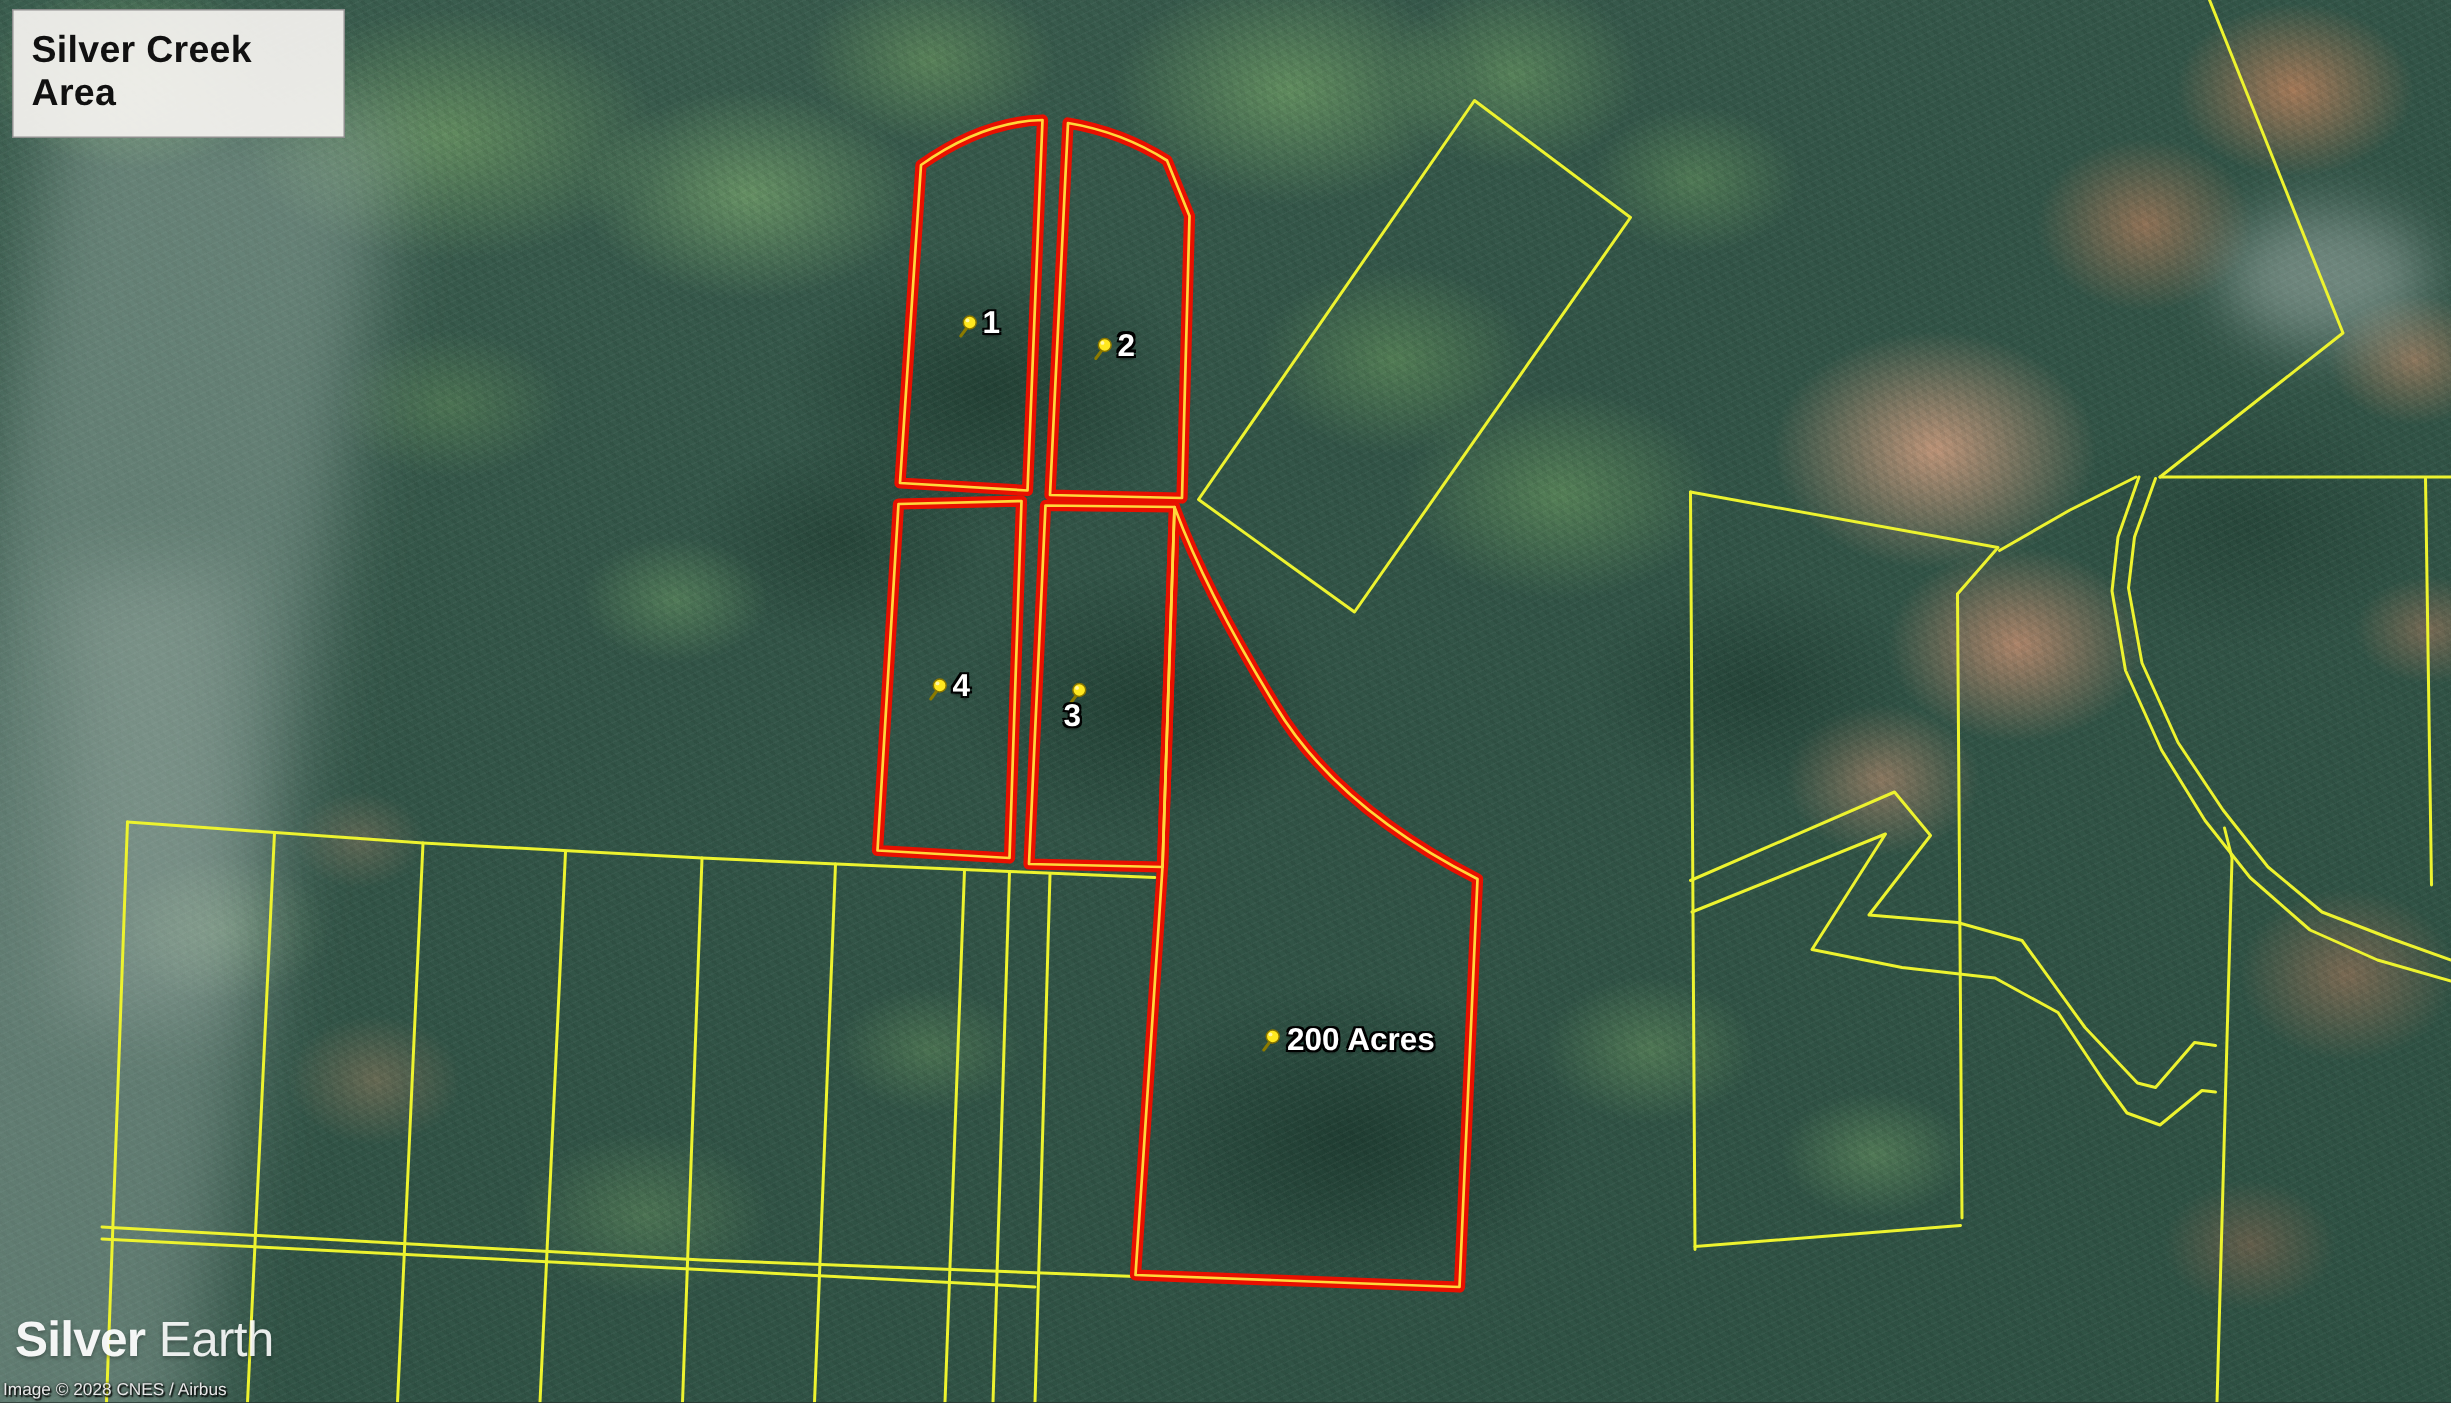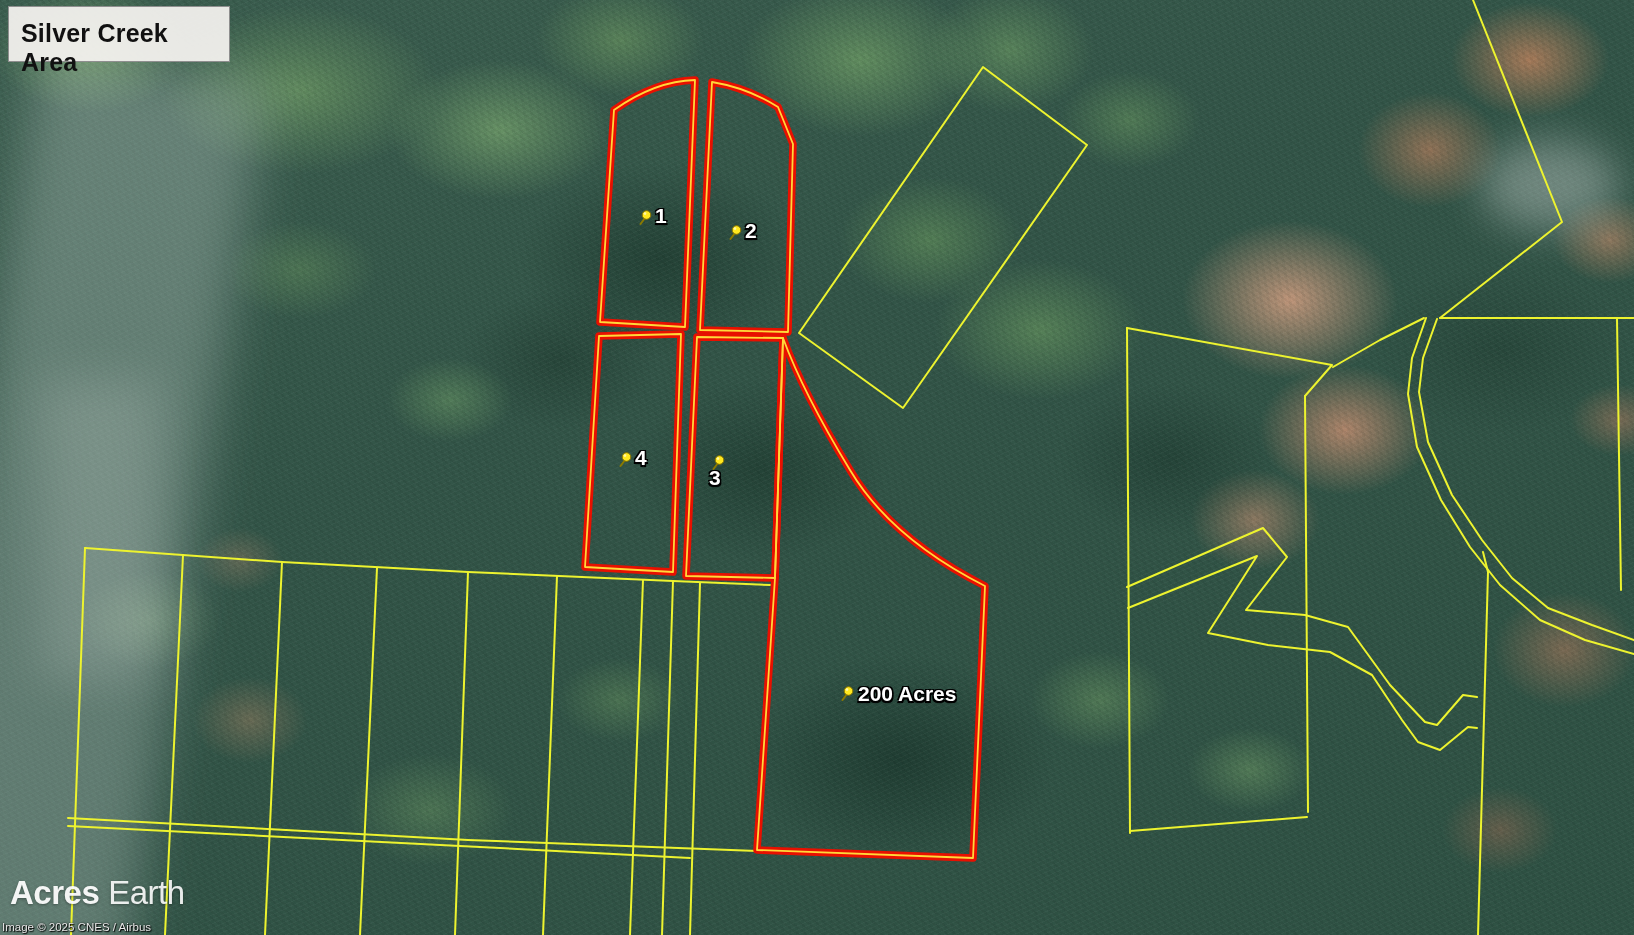--- a/index.html
+++ b/index.html
@@ -63,21 +63,21 @@
   
   svg.mapsvg{position:absolute;left:0;top:0;}
   
   .pin{position:absolute;width:18px;height:18px;}
   .pin-label{
     position:absolute;color:#fff;font:700 21px "Liberation Sans",sans-serif;white-space:nowrap;
     text-shadow:-1.5px -1.5px 0 #000,1.5px -1.5px 0 #000,-1.5px 1.5px 0 #000,1.5px 1.5px 0 #000,0 2px 2px rgba(0,0,0,.6);
   }
   
   .title-box{
-    position:absolute;left:8px;top:6px;width:222px;height:56px;box-sizing:border-box;
+    position:absolute;left:8px;top:6px;width:222px;height:86px;box-sizing:border-box;
     background:rgba(243,241,238,.94);border:1px solid #8e8e8e;
     padding:12px 0 0 12px;
   }
   .title-box span{font:700 25px "Liberation Sans",sans-serif;color:#111;letter-spacing:.2px;}
   .ge-logo{position:absolute;left:10px;top:874px;color:rgba(255,255,255,.94);
     text-shadow:0 1px 3px rgba(0,0,0,.35);letter-spacing:-0.5px;}
   .ge-logo .g1{font:500 33px "Liberation Sans",sans-serif;font-weight:700;}
   .ge-logo .g2{font:300 33px "Liberation Sans",sans-serif;font-weight:400;margin-left:9px;opacity:.95;}
   .copyright{position:absolute;left:2px;top:921px;color:#e8e8e8;
     font:400 11.5px "Liberation Sans",sans-serif;
@@ -163,17 +163,17 @@
           <circle cx="8" cy="4.6" r="1.3" fill="#fff9c0" opacity="0.85"></circle>
         </svg></div>
       <span class="pin-label" style="left: 858px; top: 682px;">200 Acres</span>
     </div>
 
   <div class="title-box">
     <span>Silver Creek Area</span>
   </div>
 
   <div class="ge-logo">
-    <span class="g1">Acres</span><span class="g2">Earth</span>
+    <span class="g1">Silver</span><span class="g2">Earth</span>
   </div>
 
-  <div class="copyright">Image © 2025 CNES / Airbus</div>
+  <div class="copyright">Image © 2028 CNES / Airbus</div>
 </div>
 
 </body></html>

